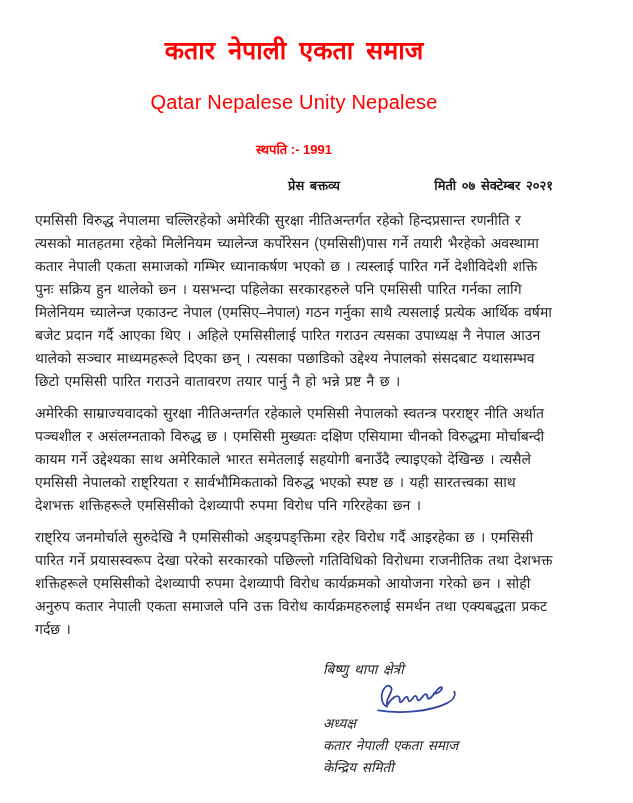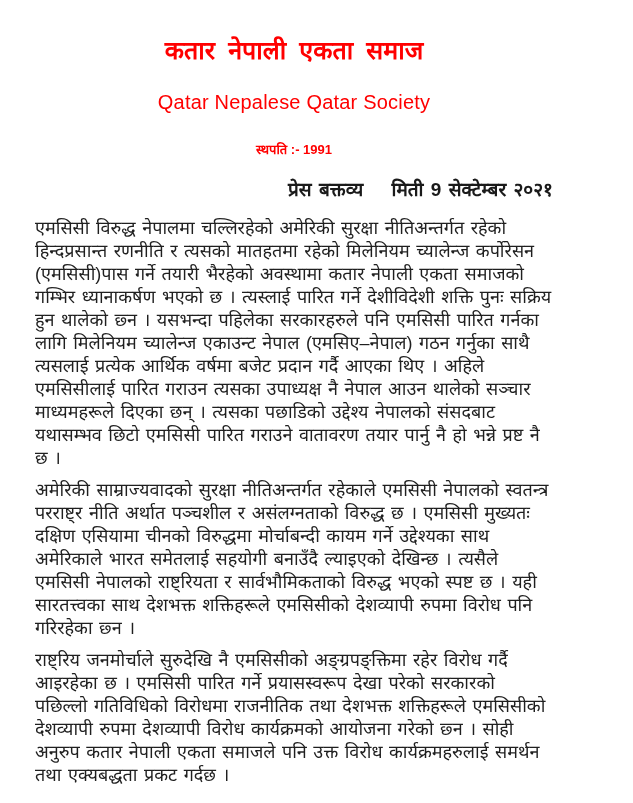--- a/index.html
+++ b/index.html
@@ -55,32 +55,32 @@
     color: #ff0000;
     font-size: 13px;
     font-weight: 700;
   }
   .press-row {
     margin-top: 18px;
     padding-left: 253px;
     display: flex;
     justify-content: space-between;
     align-items: baseline;
-    font-size: 19px;
+    font-size: 13px;
     font-weight: 700;
     color: #1a1a1a;
     word-spacing: 2px;
   }
   
   .doc-body {
     margin-top: 15px;
   }
   .doc-body p {
     margin: 0 0 9px 0;
-    font-size: 18px;
+    font-size: 14px;
     line-height: 23px;
     text-align: left;
     color: #1f1f1f;
     word-spacing: 1.5px;
   }
   
   .sig-block {
     width: 200px;
     margin: 20px 30px 0 auto;
     color: #1f1f1f;
@@ -104,28 +104,28 @@
   }
 </style>
 </head>
 <body>
 
 <div class="page">
 
   <header>
     <h1 class="org-title-nepali">कतार नेपाली एकता समाज</h1>
 
-    <h2 class="org-title-english">Qatar Nepalese Qatar Society</h2>
+    <h2 class="org-title-english">Qatar Nepalese Unity Nepalese</h2>
 
     <div class="established-line">स्थपति :- 1991</div>
 
 
     <div class="press-row">
       <span>प्रेस बक्तव्य</span>
-      <span>मिती 9 सेक्टेम्बर २०२१</span>
+      <span>मिती ०७ सेक्टेम्बर २०२१</span>
     </div>
   </header>
 
   <main class="doc-body">
     <p>एमसिसी विरुद्ध नेपालमा चल्लिरहेको अमेरिकी सुरक्षा नीतिअन्तर्गत रहेको हिन्दप्रसान्त रणनीति र त्यसको मातहतमा रहेको मिलेनियम च्यालेन्ज कर्पोरेसन (एमसिसी)पास गर्ने तयारी भैरहेको अवस्थामा कतार नेपाली एकता समाजको गम्भिर ध्यानाकर्षण भएको छ । त्यस्लाई पारित गर्ने देशीविदेशी शक्ति पुनः सक्रिय हुन थालेको छ्न । यसभन्दा पहिलेका सरकारहरुले पनि एमसिसी पारित गर्नका लागि मिलेनियम च्यालेन्ज एकाउन्ट नेपाल (एमसिए–नेपाल) गठन गर्नुका साथै त्यसलाई प्रत्येक आर्थिक वर्षमा बजेट प्रदान गर्दै आएका थिए । अहिले एमसिसीलाई पारित गराउन त्यसका उपाध्यक्ष नै नेपाल आउन थालेको सञ्चार माध्यमहरूले दिएका छन् । त्यसका पछाडिको उद्देश्य नेपालको संसदबाट यथासम्भव छिटो एमसिसी पारित गराउने वातावरण तयार पार्नु नै हो भन्ने प्रष्ट नै छ ।</p>
     <p>अमेरिकी साम्राज्यवादको सुरक्षा नीतिअन्तर्गत रहेकाले एमसिसी नेपालको स्वतन्त्र परराष्ट्र नीति अर्थात पञ्चशील र असंलग्नताको विरुद्ध छ । एमसिसी मुख्यतः दक्षिण एसियामा चीनको विरुद्धमा मोर्चाबन्दी कायम गर्ने उद्देश्यका साथ अमेरिकाले भारत समेतलाई सहयोगी बनाउँदै ल्याइएको देखिन्छ । त्यसैले एमसिसी नेपालको राष्ट्रियता र सार्वभौमिकताको विरुद्ध भएको स्पष्ट छ । यही सारतत्त्वका साथ देशभक्त शक्तिहरूले एमसिसीको देशव्यापी रुपमा विरोध पनि गरिरहेका छ्न ।</p>
     <p>राष्ट्रिय जनमोर्चाले सुरुदेखि नै एमसिसीको अङ्ग्रपङ्क्तिमा रहेर विरोध गर्दै आइरहेका छ । एमसिसी पारित गर्ने प्रयासस्वरूप देखा परेको सरकारको पछिल्लो गतिविधिको विरोधमा राजनीतिक तथा देशभक्त शक्तिहरूले एमसिसीको देशव्यापी रुपमा देशव्यापी विरोध कार्यक्रमको आयोजना गरेको छ्न । सोही अनुरुप कतार नेपाली एकता समाजले पनि उक्त विरोध कार्यक्रमहरुलाई समर्थन तथा एक्यबद्धता प्रकट गर्दछ ।</p>
   </main>
 
   <footer class="sig-block">

